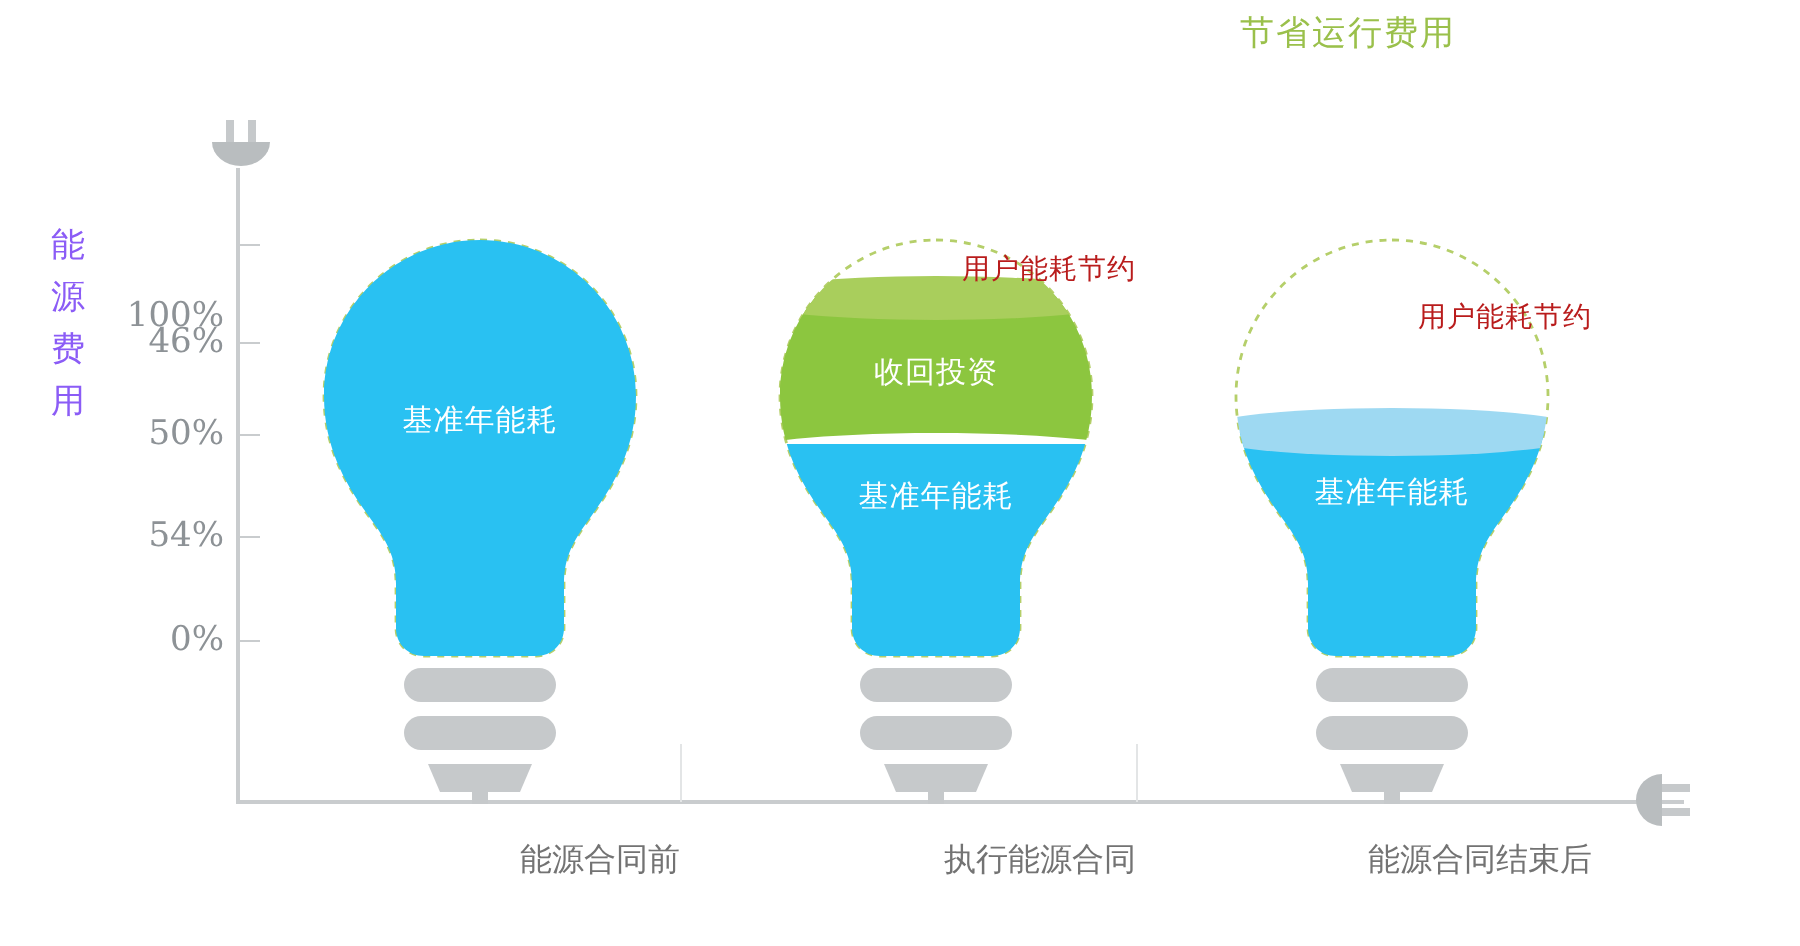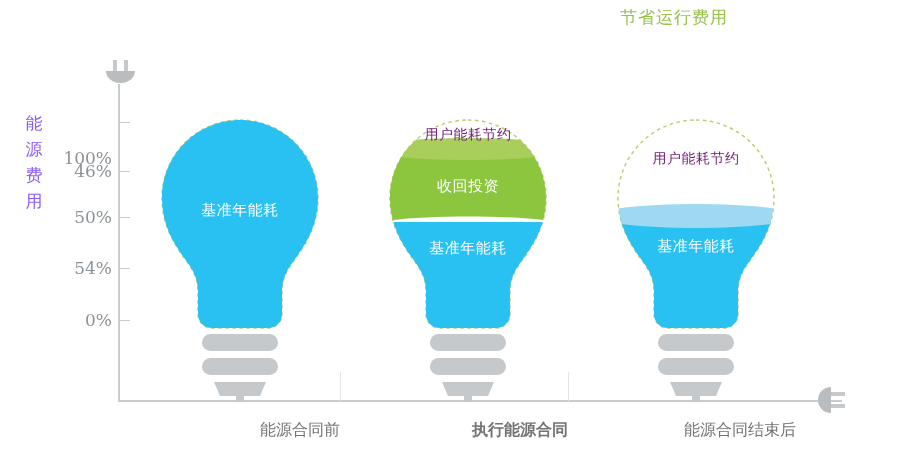--- a/index.html
+++ b/index.html
@@ -46,21 +46,21 @@
   
   .bulb{width:200px;top:96px;height:310px;}
   .bulbsvg{position:absolute;left:0;top:0;}
   .bulbtext{
     position:absolute;width:100%;text-align:center;color:#ffffff;
     font-size:15px;line-height:21px;letter-spacing:.5px;
     font-family:"DejaVu Sans","Liberation Sans",sans-serif;
     pointer-events:none;
   }
   .savetext{
-    position:absolute;width:100%;text-align:center;color:#701a75;
+    position:absolute;width:100%;text-align:right;color:#b91c1c;
     font-size:14px;letter-spacing:.5px;
     font-family:"DejaVu Sans","Liberation Sans",sans-serif;
   }
 </style>
 </head>
 <body>
 
 <div id="stage">
 
   <div class="abs" id="headline">
@@ -101,21 +101,21 @@
 
   <div class="abs" style="left:818px;top:386px;width:32px;height:30px;">
     <svg width="32" height="30" viewBox="0 0 32 30">
       <path d="M13,1 L13,27 A13,13 0 0 1 13,1 Z" fill="#b9bdbf"></path>
       <rect x="13" y="6" width="14" height="4" fill="#c6c9cb"></rect>
       <rect x="13" y="18" width="14" height="4" fill="#c6c9cb"></rect>
     </svg>
   </div>
 
   <div class="abs xlabel" style="left:140px;">能源合同前</div>
-  <div class="abs xlabel" style="left:368px;font-weight:bold;">执行能源合同</div>
+  <div class="abs xlabel" style="left:368px;">执行能源合同</div>
   <div class="abs xlabel" style="left:596px;">能源合同结束后</div>
 
   <div class="abs bulb" style="left:140px;">
     <svg class="bulbsvg" width="200" height="310" viewBox="0 0 200 310">
       <defs>
         <clipPath id="clip1">
           <path d="M100,24 C143,24 178,59 178,102 C178,130 165,149 155,163
                    C147,174 142,182 142,196 L142,218
                    C142,226 136,232 128,232 L72,232
                    C64,232 58,226 58,218 L58,196

